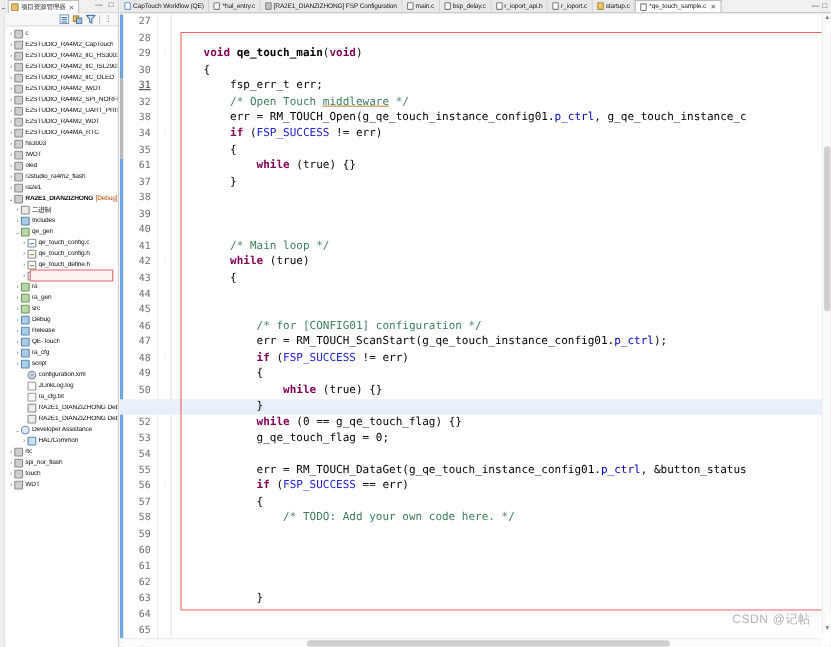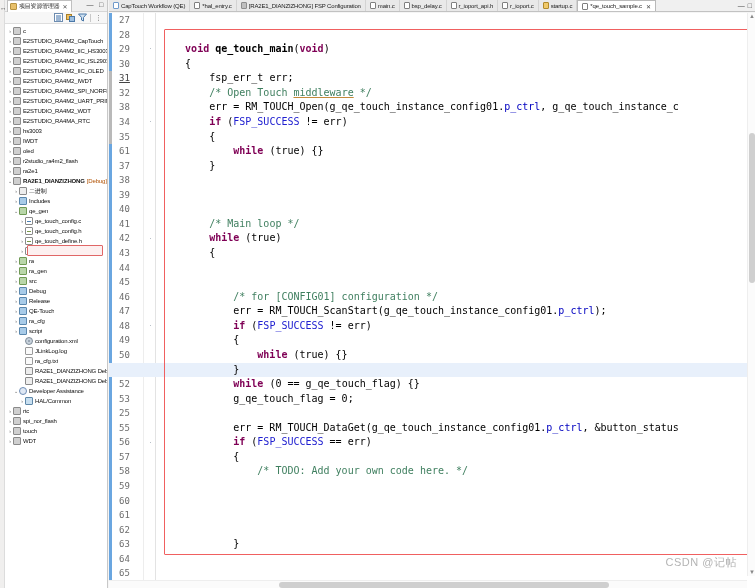--- a/index.html
+++ b/index.html
@@ -147,21 +147,21 @@
   .gutter-change {
     position: absolute; left: 0; top: 0; width: 3px; bottom: 0;
   }
   .linenums {
     position: absolute; left: 3px; top: 0; width: 28px; bottom: 0;
     text-align: right; padding-right: 3px;
     font-family: "DejaVu Sans Mono", monospace; font-size: 9px;
     color: #6d6d6d; line-height: 14.57px;
     background: transparent;
   }
-  .linenums div { height: 14.57px; text-align: center; }
+  .linenums div { height: 14.57px; }
   .linenums div.cur { text-decoration: underline; color: #444; }
   .fold-col {
     position: absolute; left: 34px; top: 0; width: 12px; bottom: 0;
     background: #ffffff; border-left: 1px solid #ededed;
   }
   .fold-mark {
     position: absolute; left: 4px; width: 5px; height: 5px;
     font-size: 7px; line-height: 5px; color: #9aa5b1; text-align: center;
   }
   .vline {
@@ -552,21 +552,21 @@
         <div>44</div>
         <div>45</div>
         <div>46</div>
         <div>47</div>
         <div>48</div>
         <div>49</div>
         <div>50</div>
         <div>51</div>
         <div>52</div>
         <div>53</div>
-        <div>25</div>
+        <div>54</div>
         <div>55</div>
         <div>56</div>
         <div>57</div>
         <div>58</div>
         <div>59</div>
         <div>60</div>
         <div>61</div>
         <div>62</div>
         <div>63</div>
         <div>64</div>

